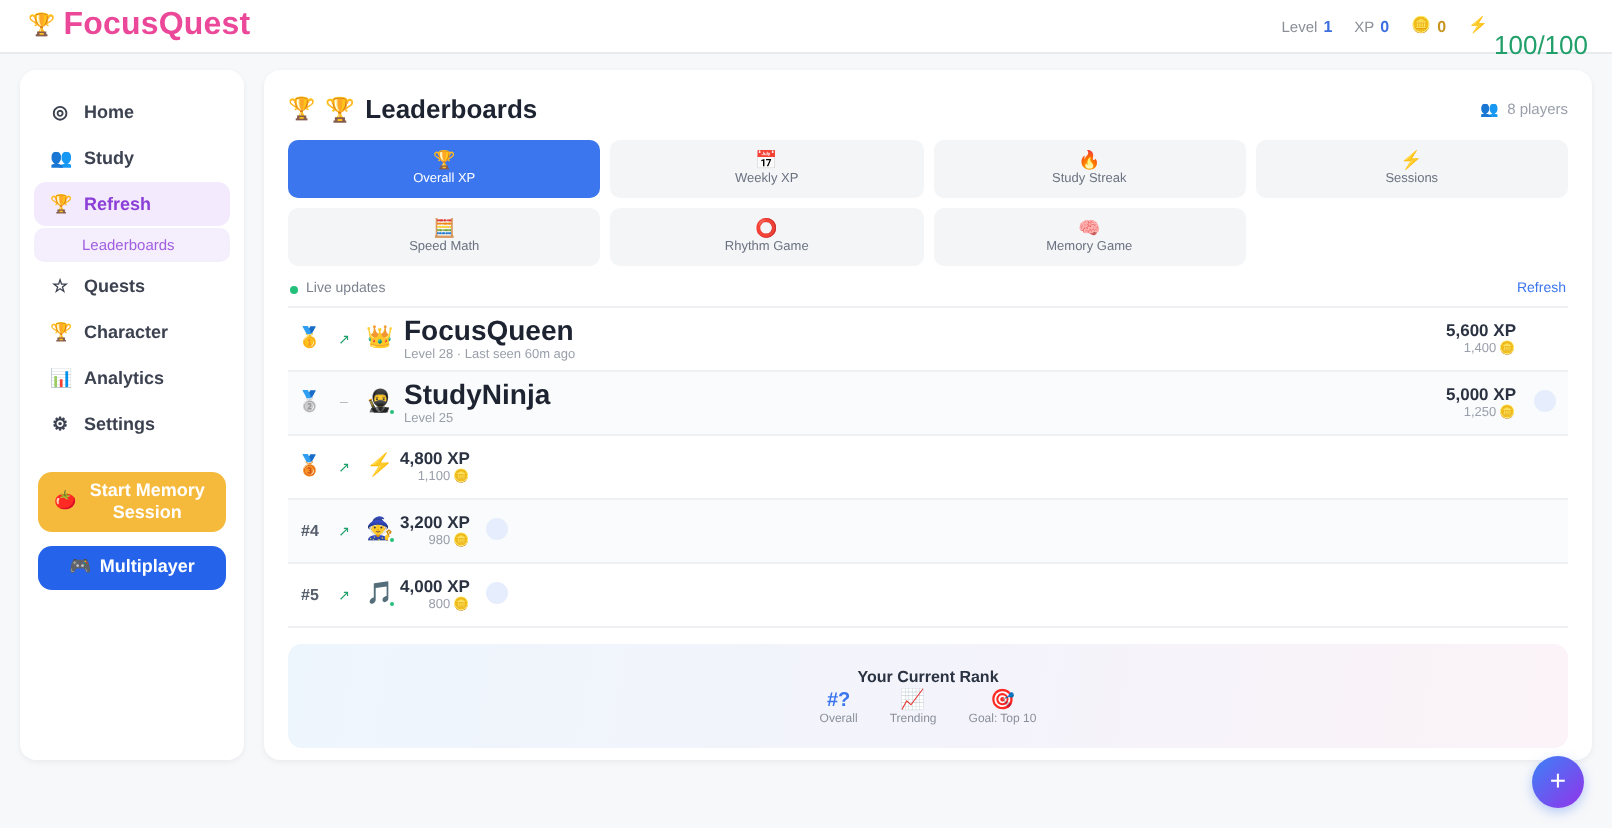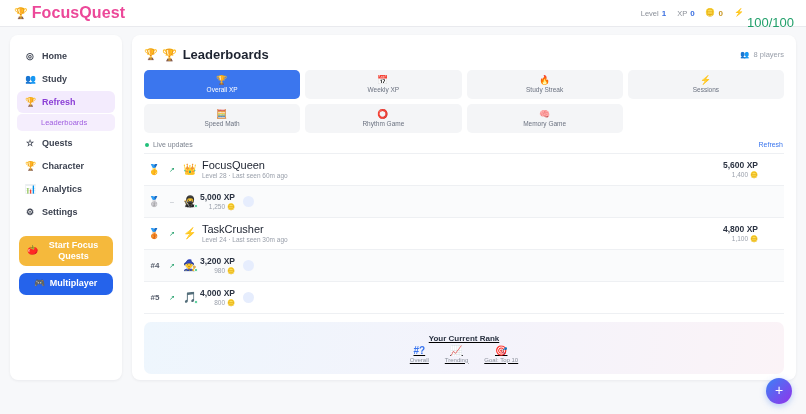--- a/index.html
+++ b/index.html
@@ -102,39 +102,38 @@
   .rk { width: 18px; text-align: center; font-size: 8px; font-weight: bold; color: #565d6b; line-height: 1; }
   .rk.medal { font-size: 10px; }
   .trend { width: 16px; text-align: center; font-size: 7px; color: #22a06b; }
   .trend.flat { color: #b0b5bd; }
   .av { width: 20px; text-align: center; font-size: 11px; position: relative; line-height: 1; }
   .av .online {
     position: absolute; right: 2px; bottom: -1px; width: 4px; height: 4px;
     border-radius: 50%; background: #22c07a; border: 1px solid #fff;
   }
   .who { flex: 1; padding-left: 2px; }
-  .nm { font-size: 11px; font-weight: normal; color: #1d2330; line-height: 1.3; }
+  .nm { font-size: 14px; font-weight: bold; color: #1d2330; line-height: 1.3; }
   .meta { font-size: 6.5px; color: #9aa0ab; line-height: 1.3; }
   .score { text-align: right; padding-right: 4px; }
   .xp { font-size: 8.5px; font-weight: bold; color: #2b3342; line-height: 1.3; }
   .coins { font-size: 6.5px; color: #9aa0ab; line-height: 1.3; }
   .act { width: 20px; text-align: center; }
   .chip {
     display: inline-block; width: 11px; height: 11px; border-radius: 50%;
     background: #e6edfd; color: #5b8ef0; font-size: 6px; line-height: 11px; cursor: pointer;
   }
   .chip.hidden { visibility: hidden; }
 
   
   .rankcard {
     margin-top: 8px; border-radius: 7px; height: 52px;
     background: linear-gradient(100deg,#eef6fd 0%,#f4f3fb 55%,#fbf3f7 100%);
     display: flex; flex-direction: column; align-items: center; justify-content: center;
     gap: 3px;
-    text-decoration: underline;
   }
   .rc-title { font-size: 8px; font-weight: bold; color: #2b3342; }
   .rc-items { display: flex; gap: 16px; }
   .rc-item { display: flex; flex-direction: column; align-items: center; gap: 1px; }
   .rc-val { font-size: 10px; font-weight: bold; color: #3b76ee; line-height: 1; }
   .rc-ico { font-size: 10px; line-height: 1; }
   .rc-lab { font-size: 6px; color: #8a909b; }
 
   
   .fab {
@@ -202,21 +201,21 @@
       <span>Analytics</span>
     </div>
     <div class="nav-item">
       <span class="ico">⚙</span>
       <span>Settings</span>
     </div>
 
     <div class="side-btns">
       <div class="side-btn btn-focus">
         <span>🍅</span>
-        <span>Start Focus Quests</span>
+        <span>Start Memory Session</span>
       </div>
       <div class="side-btn btn-multi">
         <span>🎮</span>
         <span>Multiplayer</span>
       </div>
     </div>
   </div>
 
   <div class="main">
     <div class="page-head">
@@ -284,35 +283,35 @@
           <div class="xp">5,600 XP</div>
           <div class="coins">1,400 🪙</div>
         </div>
         <div class="act"><span class="chip hidden"></span></div>
       </div>
 
       <div class="row">
         <div class="rk medal">🥈</div>
         <div class="trend flat">–</div>
         <div class="av"><span>🥷</span><span class="online"></span></div>
+        <div class="who">
+          <div class="nm">StudyNinja</div>
+          <div class="meta">Level 25</div>
+        </div>
         <div class="score">
           <div class="xp">5,000 XP</div>
           <div class="coins">1,250 🪙</div>
         </div>
         <div class="act"><span class="chip"></span></div>
       </div>
 
       <div class="row">
         <div class="rk medal">🥉</div>
         <div class="trend">↗</div>
         <div class="av"><span>⚡</span></div>
-        <div class="who">
-          <div class="nm">TaskCrusher</div>
-          <div class="meta">Level 24 · Last seen 30m ago</div>
-        </div>
         <div class="score">
           <div class="xp">4,800 XP</div>
           <div class="coins">1,100 🪙</div>
         </div>
         <div class="act"><span class="chip hidden"></span></div>
       </div>
 
       <div class="row">
         <div class="rk">#4</div>
         <div class="trend">↗</div>

